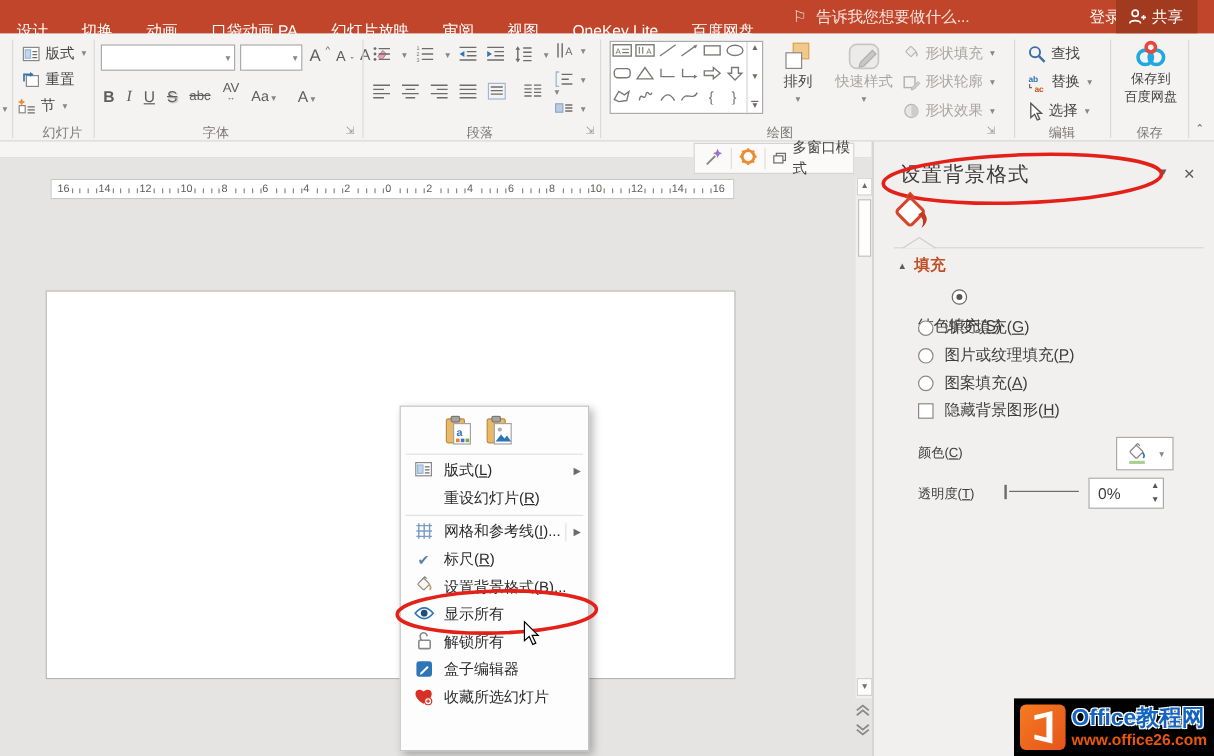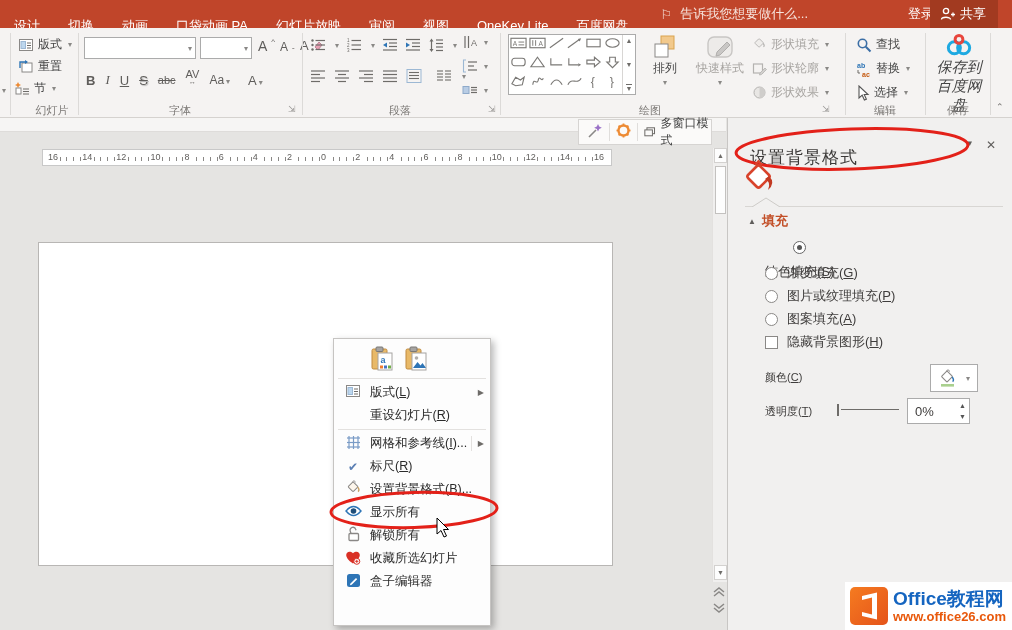--- a/index.html
+++ b/index.html
@@ -46,21 +46,21 @@
   .rtick { position:absolute; top:7px; width:1px; height:4px; background:#8A8886; }
   #slide { left:38px; top:242px; width:575px; height:324px; background:#fff; border:1px solid #B8B6B4; }
 
   
   #scroll { left:712px; top:148px; width:15px; height:434px; background:#F0EFEE; border-left:1px solid #E3E1DF; }
   .sbtn { position:absolute; left:1px; width:13px; height:15px; background:#FDFDFD; border:1px solid #D3D1CF; color:#6E6C69; font-size:7px; text-align:center; line-height:14px; }
   #sthumb { position:absolute; left:2px; top:18px; width:11px; height:48px; background:#FDFDFD; border:1px solid #C3C1BF; }
 
   
   #panel { left:727px; top:118px; width:285px; height:512px; background:#F1F0EF; border-left:1px solid #C8C6C4; }
-  #panel-title { position:absolute; left:22px; top:16px; font-size:17px; color:#3C3A39; letter-spacing:1px;margin-top:12px; }
+  #panel-title { position:absolute; left:22px; top:16px; font-size:17px; color:#3C3A39; letter-spacing:1px; }
   #panel-close, #panel-dd { position:absolute; top:20px; font-size:12px; color:#5F5D5B; }
   #panel-dd { right:40px; font-size:9px; }
   #panel-close { right:16px; }
   .sechead { position:absolute; left:20px; top:94px; font-size:13px; font-weight:bold; color:#C24E26; display:flex; align-items:center; gap:6px; }
   .sechead .tri { font-size:8px; color:#5F5D5B; }
   .fillopt { position:absolute; left:37px; display:flex; align-items:center; gap:9px; font-size:13px; color:#3F3D3C; }
   .radio { width:13px; height:13px; border:1px solid #8A8886; border-radius:50%; background:#fff; position:relative; }
   .radio.sel { border-color:#666; }
   .radio.sel::after { content:""; position:absolute; left:3px; top:3px; width:5px; height:5px; border-radius:50%; background:#555; }
   .cbox { width:13px; height:13px; border:1px solid #8A8886; background:#fff; }
@@ -82,21 +82,21 @@
   .mrow .prediv { position:absolute; right:18px; top:4px; width:1px; height:15px; background:#E3E1DF; }
   .msep2 { height:1px; background:#E3E1DF; margin:2px 4px; }
   .pasterow { display:flex; gap:8px; padding:4px 0 4px 36px; height:34px; align-items:center; }
   .pastebtn { width:26px; height:26px; display:flex; align-items:center; justify-content:center; }
   .chk { color:#5B7FB3; font-size:12px; }
 
   
   svg.note { position:absolute; pointer-events:none; }
 
   
-  #wm { left:845px; top:582px; width:167px; height:48px; background:#ffffff; display:flex; align-items:center; }
+  #wm { left:845px; top:582px; width:167px; height:48px; background:#000000; display:flex; align-items:center; }
   #wm-logo { width:38px; height:38px; margin-left:5px; background:linear-gradient(135deg,#F57B20,#E5541B); border-radius:5px; position:relative; flex:none; }
   #wm-text { margin-left:5px; }
   #wm-title { font-size:19px; font-weight:bold; color:#1565C0; text-shadow:1px 1px 0 #fff,-1px -1px 0 #fff,1px -1px 0 #fff,-1px 1px 0 #fff; line-height:20px; white-space:nowrap; }
   #wm-url { font-size:13px; font-weight:bold; color:#E8580B; line-height:15px; }
 </style>
 </head>
 <body>
 
 <div id="topbar" class="abs">
   <div id="tabs" style="display: flex;">
@@ -480,21 +480,21 @@
   <div class="rbtn" style="left:856px;top:56px;">
       <span class="icon16"><svg width="14" height="16" viewBox="0 0 14 16">
           <polygon points="3,1 3,13 6.2,10.2 8.4,15 10.4,14.2 8.2,9.5 12,9.5" fill="#fff" stroke="#555" stroke-width="1.1"></polygon>
         </svg></span>
       <span>选择</span>
       <span class="dd">▾</span>
     </div>
   <div class="glabel" style="left:845px;width:80px;">编辑</div>
   <div class="vsep" style="left:925px;"></div>
 
-  <div class="bigbtn" style="left:930px;top:4px;width:58px;font-size:15px;font-style:italic;">
+  <div class="bigbtn" style="left:930px;top:4px;width:58px;font-size:11px;">
     <span class="icon16"><svg width="30" height="26" viewBox="0 0 32 28">
           <circle cx="11" cy="17" r="6.5" fill="none" stroke="#1EA9E1" stroke-width="3.2"></circle>
           <circle cx="21" cy="17" r="6.5" fill="none" stroke="#1EA9E1" stroke-width="3.2"></circle>
           <circle cx="16" cy="8" r="4.2" fill="none" stroke="#E8453C" stroke-width="3.2"></circle>
         </svg></span>
     <div>保存到</div>
     <div>百度网盘</div>
   </div>
   <div class="glabel" style="left:925px;width:66px;">保存</div>
   <div class="vsep" style="left:990px;"></div>
@@ -709,33 +709,33 @@
       <span class="mlabel">显示所有</span>
     </div>
     <div class="mrow">
       <span class="micon"><svg width="15" height="16" viewBox="0 0 15 16">
           <rect x="3" y="7.5" width="9.5" height="7" rx="1" fill="#fff" stroke="#8A8886" stroke-width="1.3"></rect>
           <path d="M5 7.5 V5 a2.9 2.9 0 0 1 5.8 0 V6" fill="none" stroke="#8A8886" stroke-width="1.3" transform="rotate(-18 5 7.5)"></path>
         </svg></span>
       <span class="mlabel">解锁所有</span>
     </div>
     <div class="mrow">
+      <span class="micon"><svg width="15" height="15" viewBox="0 0 15 15">
+          <rect x="1" y="1" width="13" height="13" rx="2.5" fill="#2E75B6"></rect>
+          <path d="M4.5 10.5 L10 5 l1.2 1.2 -5.5 5.5 -1.8 .6 z" fill="#fff"></path>
+        </svg></span>
+      <span class="mlabel">盒子编辑器</span>
+    </div>
+    <div class="mrow">
       <span class="micon"><svg width="16" height="15" viewBox="0 0 16 15">
           <path d="M8 13.5 C-4 6 2.5 -1.5 8 3.2 C13.5 -1.5 20 6 8 13.5 z" fill="#D93025"></path>
           <circle cx="11.8" cy="11.3" r="3" fill="#fff" stroke="#D93025"></circle>
           <path d="M11.8 9.7 v3.2 M10.2 11.3 h3.2" stroke="#D93025"></path>
         </svg></span>
       <span class="mlabel">收藏所选幻灯片</span>
-    </div>
-    <div class="mrow">
-      <span class="micon"><svg width="15" height="15" viewBox="0 0 15 15">
-          <rect x="1" y="1" width="13" height="13" rx="2.5" fill="#2E75B6"></rect>
-          <path d="M4.5 10.5 L10 5 l1.2 1.2 -5.5 5.5 -1.8 .6 z" fill="#fff"></path>
-        </svg></span>
-      <span class="mlabel">盒子编辑器</span>
     </div>
   </div>
 
 <div id="panel" class="abs">
   <div id="panel-title">设置背景格式</div>
   <span id="panel-dd">▾</span>
   <span id="panel-close">✕</span>
 
   <div class="abs" style="left:17px;top:88px;width:258px;height:1px;background:#D8D6D3;"></div>
   <svg class="note" style="left:24px;top:79px;" width="28" height="10">

